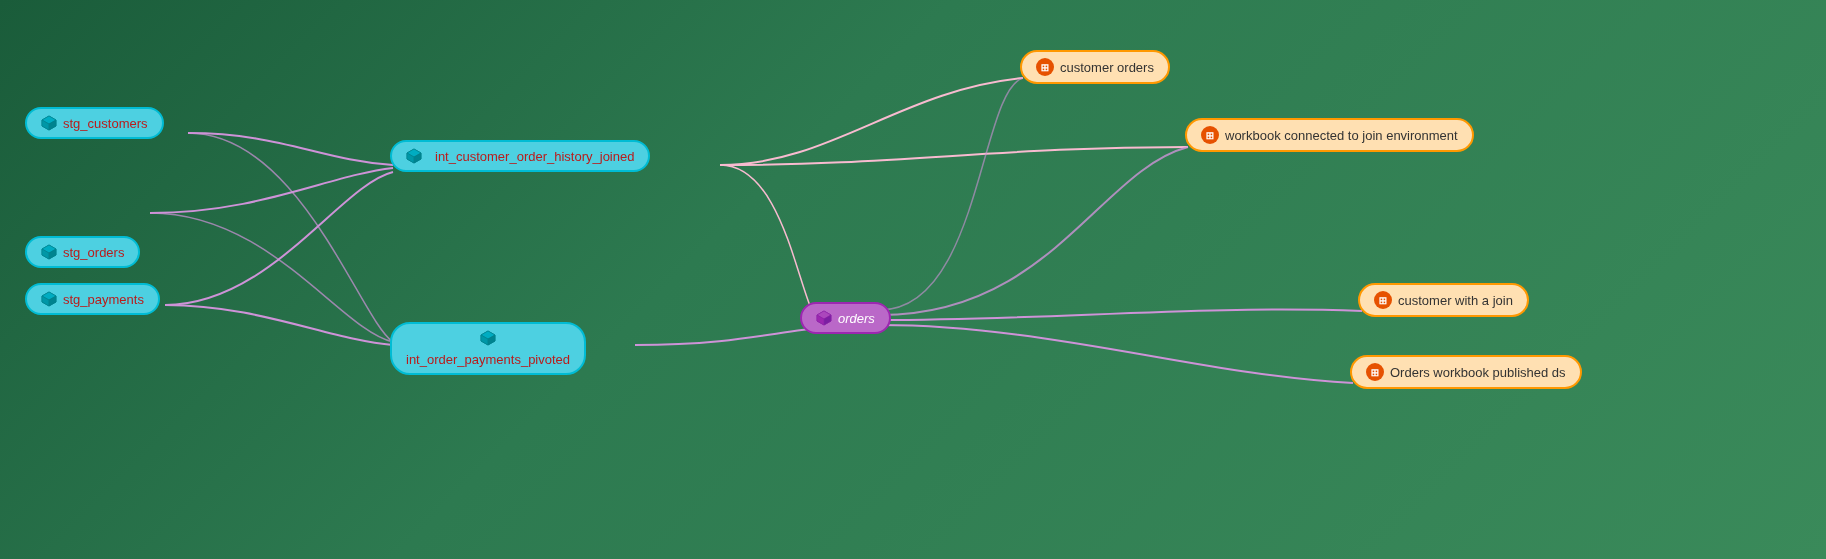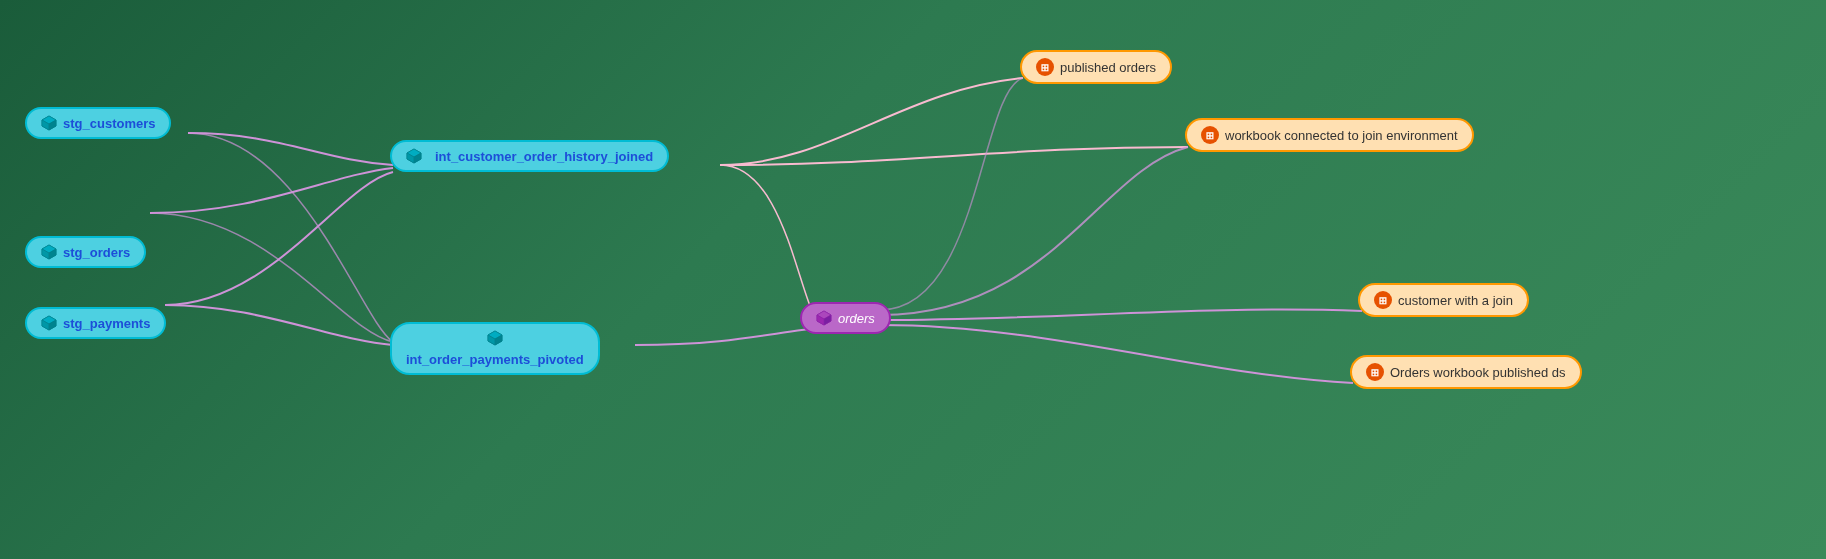--- a/index.html
+++ b/index.html
@@ -37,22 +37,21 @@
       font-size: 13px;
       font-weight: 500;
       white-space: nowrap;
       cursor: pointer;
       border: 2px solid transparent;
     }
 
     .node-cyan {
       background-color: #4dd0e1;
       border-color: #00bcd4;
-      color: #1d4ed8;
-      font-weight: bold;
+      color: #b91c1c;
     }
 
     .node-purple {
       background-color: #ba68c8;
       border-color: #9c27b0;
       color: #fff;
     }
 
     .node-orange {
       background-color: #ffe0b2;
@@ -136,21 +135,21 @@
       <svg width="16" height="16" viewBox="0 0 16 16">
         <polygon points="8,1 15,5 15,11 8,15 1,11 1,5" fill="#006064" stroke="#00838f" stroke-width="1"></polygon>
         <polygon points="8,1 15,5 8,9 1,5" fill="#00acc1" stroke="#00838f" stroke-width="0.5"></polygon>
         <polygon points="1,5 8,9 8,15 1,11" fill="#0097a7" stroke="#00838f" stroke-width="0.5"></polygon>
         <polygon points="15,5 8,9 8,15 15,11" fill="#00838f" stroke="#00838f" stroke-width="0.5"></polygon>
       </svg>
     </span>
     <span>stg_orders</span>
   </div>
 
-  <div class="node node-cyan" style="left: 25px; top: 283px; margin-top: 24px;">
+  <div class="node node-cyan" style="left: 25px; top: 283px;">
     <span class="icon-cube">
       <svg width="16" height="16" viewBox="0 0 16 16">
         <polygon points="8,1 15,5 15,11 8,15 1,11 1,5" fill="#006064" stroke="#00838f" stroke-width="1"></polygon>
         <polygon points="8,1 15,5 8,9 1,5" fill="#00acc1" stroke="#00838f" stroke-width="0.5"></polygon>
         <polygon points="1,5 8,9 8,15 1,11" fill="#0097a7" stroke="#00838f" stroke-width="0.5"></polygon>
         <polygon points="15,5 8,9 8,15 15,11" fill="#00838f" stroke="#00838f" stroke-width="0.5"></polygon>
       </svg>
     </span>
     <span>stg_payments</span>
   </div>
@@ -186,21 +185,21 @@
         <polygon points="8,1 15,5 8,9 1,5" fill="#ab47bc" stroke="#8e24aa" stroke-width="0.5"></polygon>
         <polygon points="1,5 8,9 8,15 1,11" fill="#9c27b0" stroke="#8e24aa" stroke-width="0.5"></polygon>
         <polygon points="15,5 8,9 8,15 15,11" fill="#7b1fa2" stroke="#8e24aa" stroke-width="0.5"></polygon>
       </svg>
     </span>
     <span>orders</span>
   </div>
 
   <div class="node node-orange" style="left: 1020px; top: 50px;">
     <span class="icon-ds">⊞</span>
-    <span>published orders</span>
+    <span>customer orders</span>
   </div>
 
   <div class="node node-orange" style="left: 1185px; top: 118px;">
     <span class="icon-ds">⊞</span>
     <span>workbook connected to join environment</span>
   </div>
 
   <div class="node node-orange" style="left: 1358px; top: 283px;">
     <span class="icon-ds">⊞</span>
     <span>customer with a join</span>

